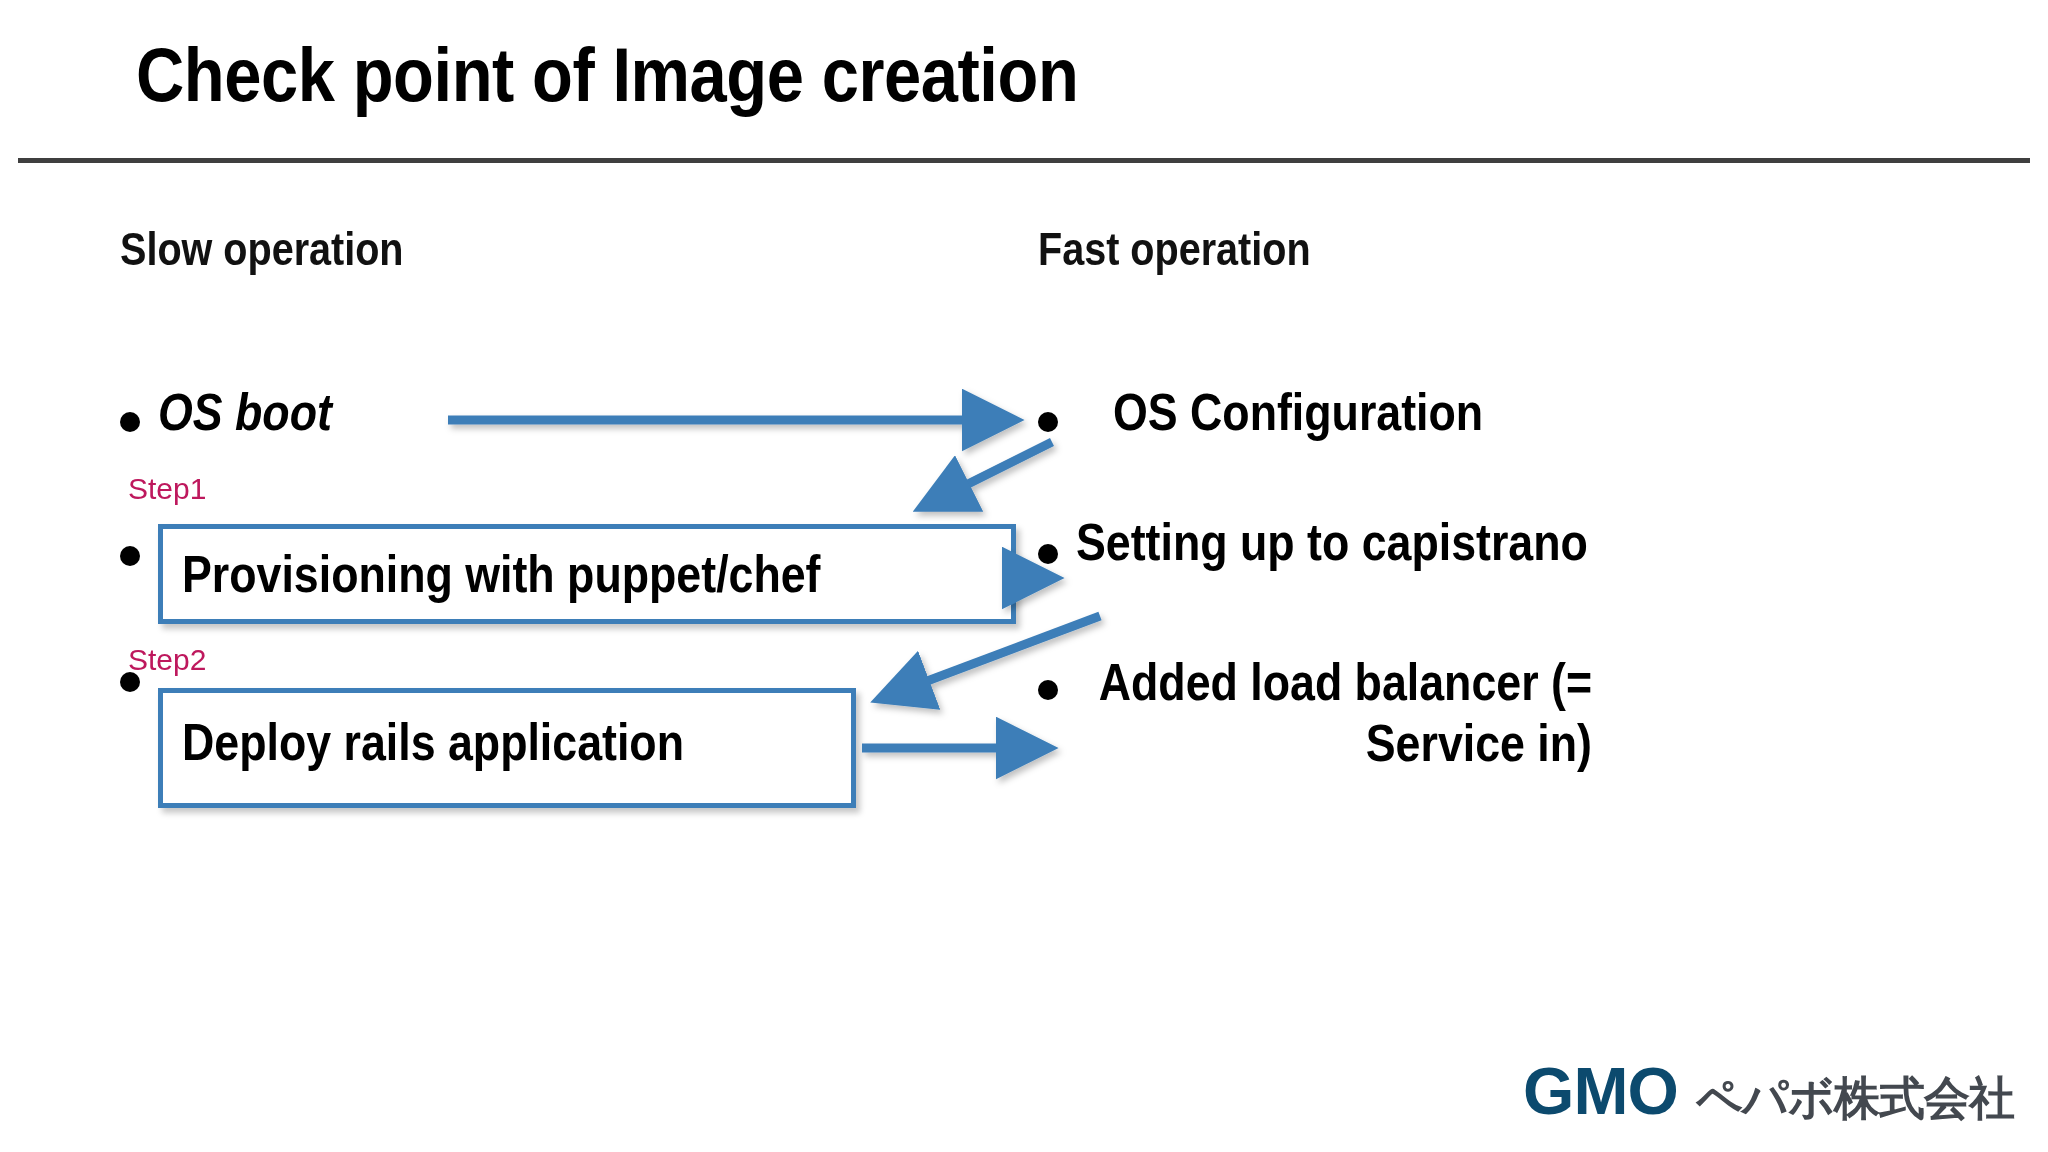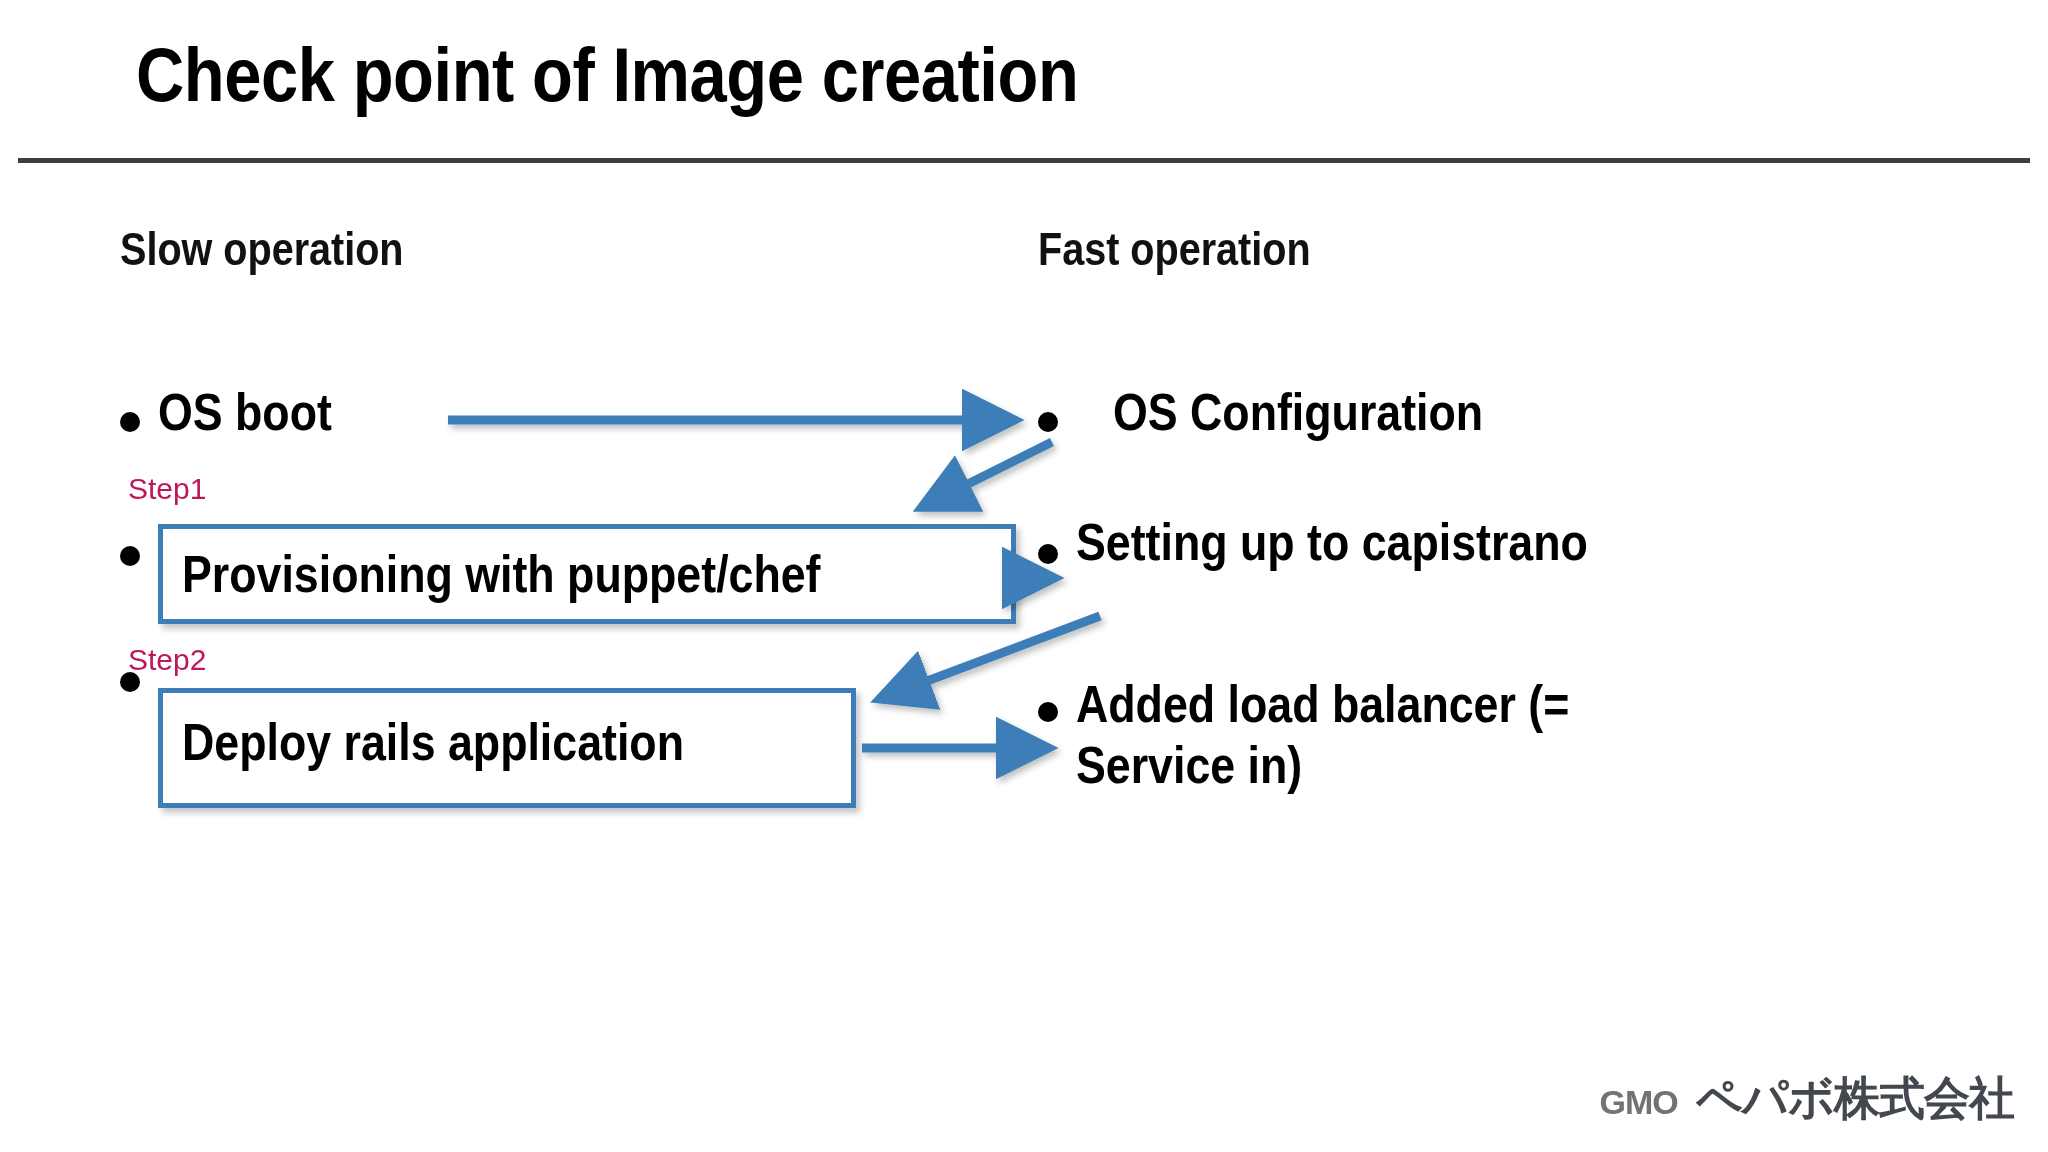--- a/index.html
+++ b/index.html
@@ -81,37 +81,37 @@
     font-weight: 700;
     color: #000000;
     line-height: 1.02;
     transform: scaleX(0.86);
     transform-origin: left top;
     white-space: nowrap;
   }
   .item-text.wrap { white-space: normal; }
 
   
-  .L1 { left: 120px; top: 386px; }
+  .L1 { left: 120px; top: 386px; font-style: italic; }
   .L1 .dot { margin-top: 26px; margin-right: 18px; }
 
   .L2 { left: 120px; top: 516px; }
   .L2 .dot { margin-top: 30px; }
 
   .L3 { left: 120px; top: 642px; }
   .L3 .dot { margin-top: 30px; }
 
   
   .R1 { left: 1038px; top: 386px; gap: 37px; }
   .R1 .dot { margin-top: 26px; margin-right: 18px; }
 
   .R2 { left: 1038px; top: 516px; justify-content: space-between; }
   .R2 .dot { margin-top: 28px; margin-right: 18px; }
 
-  .R3 { left: 1038px; top: 674px; }
+  .R3 { left: 1038px; top: 652px; text-align: right; }
   .R3 .dot { margin-top: 28px; margin-right: 18px; }
   .R3 .item-text { line-height: 1.18; }
 
   
   .step-label {
     position: absolute;
     font-size: 30px;
     font-weight: 400;
     color: #be185d;
     font-family: "Liberation Sans", "DejaVu Sans", sans-serif;
@@ -168,23 +168,23 @@
   
   .logo {
     position: absolute;
     right: 34px;
     bottom: 22px;
     display: flex;
     align-items: baseline;
     white-space: nowrap;
   }
   .logo-gmo {
-    font-size: 34px;
-    font-weight: 700;
-    color: #737373;
+    font-size: 66px;
+    font-weight: 700;
+    color: #0c4a6e;
     letter-spacing: -1px;
     font-family: "Liberation Sans", "DejaVu Sans", sans-serif;
   }
   .logo-jp {
     font-size: 46px;
     font-weight: 700;
     color: #43484f;
     letter-spacing: -1px;
     margin-left: 18px;
     font-family: "DejaVu Sans", sans-serif;

